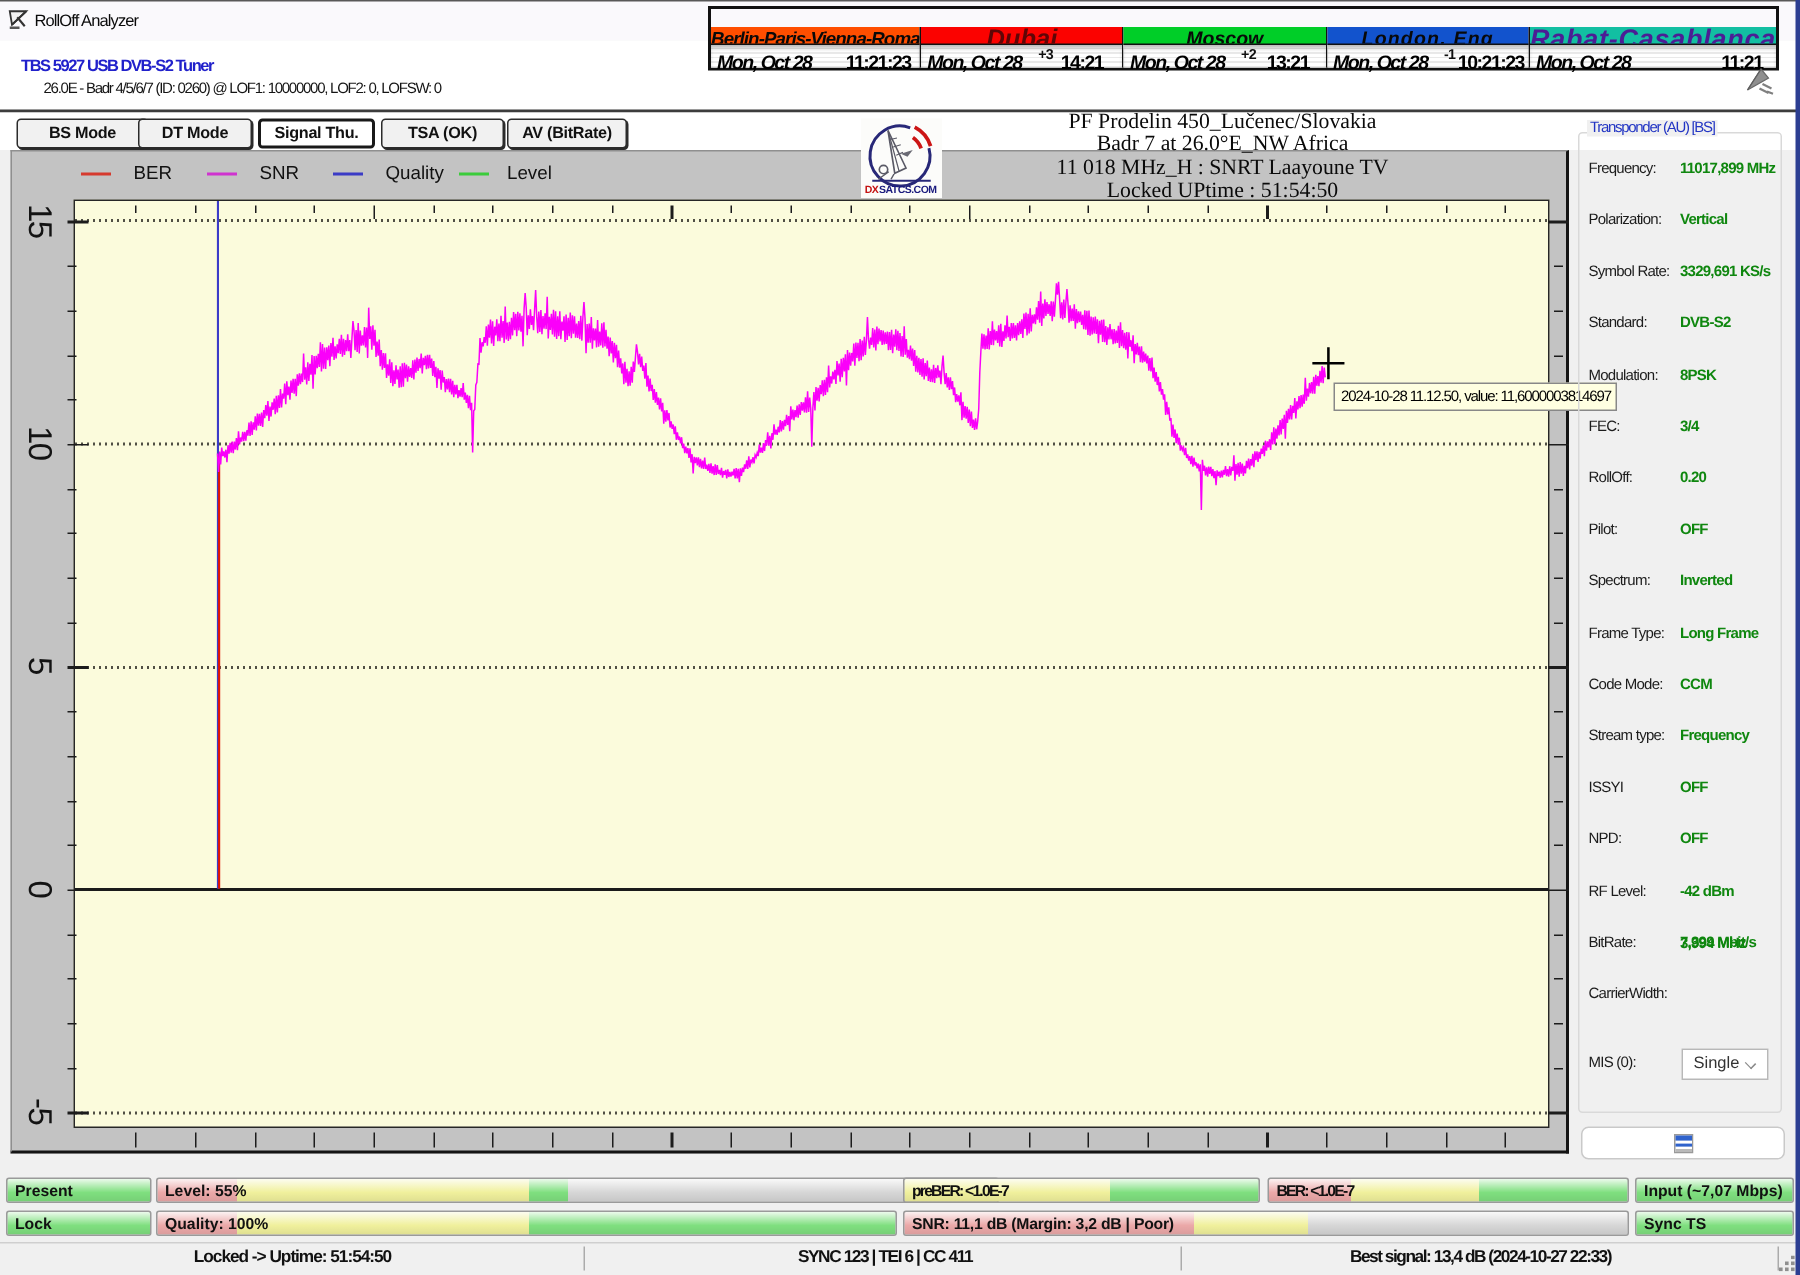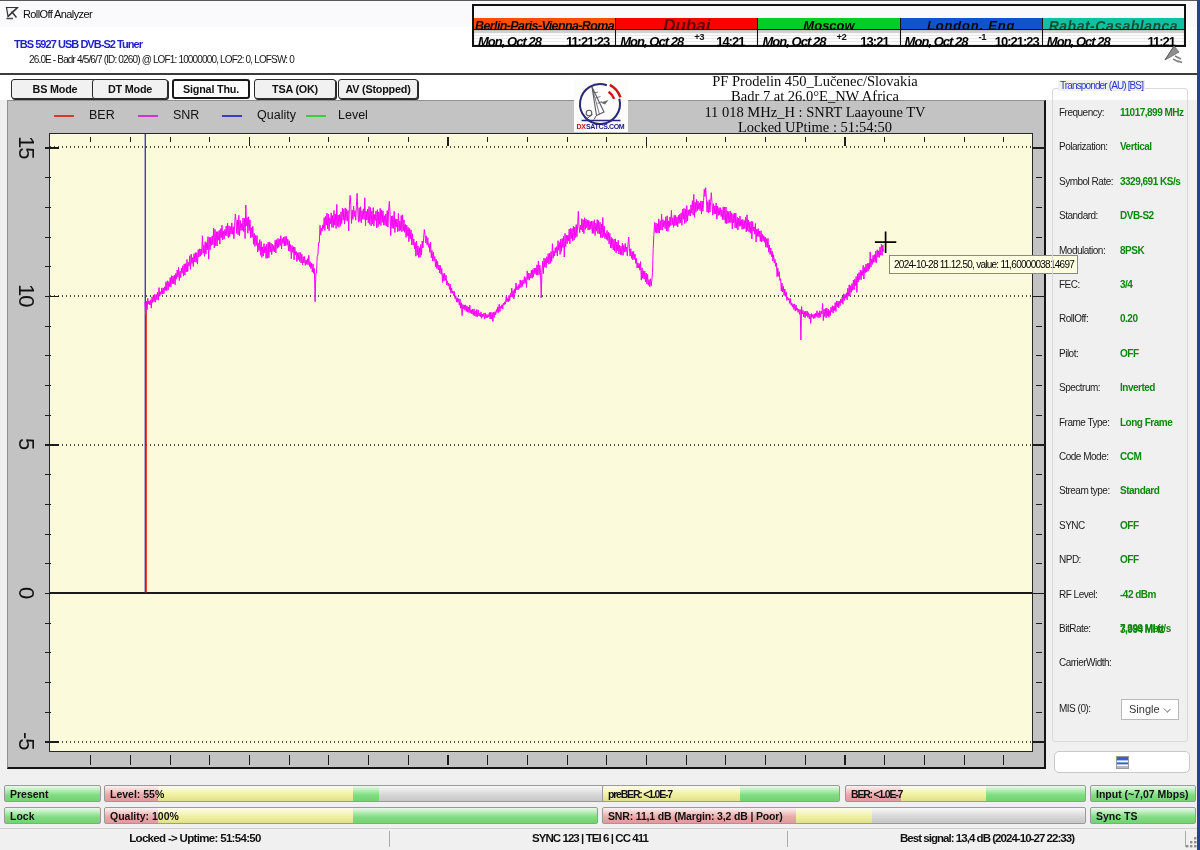--- a/index.html
+++ b/index.html
@@ -45,21 +45,21 @@
 <div class="abs" style="left:0;top:73px;width:1200px;height:1.5px;background:#3c3c3c"></div>
 <div class="abs" style="left:0;top:74.5px;width:1200px;height:25.5px;background:#ffffff"></div>
 
 <div class="abs" style="left:14px;top:38px;font-size:11px;letter-spacing:-0.96px;font-weight:bold;color:#2121cb">TBS 5927 USB DVB-S2 Tuner</div>
 <div class="abs" style="left:29px;top:54px;font-size:10px;letter-spacing:-0.84px;color:#141414">26.0E - Badr 4/5/6/7 (ID: 0260) @ LOF1: 10000000, LOF2: 0, LOFSW: 0</div>
 
 <div class="btn" style="left:11px;width:88px">BS Mode</div>
 <div class="btn" style="left:92px;width:76px">DT Mode</div>
 <div class="btn sel" style="left:172px;width:78px">Signal Thu.</div>
 <div class="btn" style="left:254px;width:82px">TSA (OK)</div>
-<div class="btn" style="left:338px;width:80px">AV (Stopped)</div>
+<div class="btn" style="left:338px;width:80px">AV (BitRate)</div>
 
 <div class="abs" style="left:7px;top:100px;width:1039px;height:669px;background:#c3c3c3;
   border:1px solid #8f8f8f;border-right:2.5px solid #141414;border-bottom:2.5px solid #141414"></div>
 
 <div class="abs" style="left:49.4px;top:133.4px;width:984px;height:618.5px;background:#fbfbdc;border:1.6px solid #262626">
   <div style="position:absolute;left:0;top:12px;width:100%;height:1.2px;background-image:repeating-linear-gradient(to right,#504f44 0 1.2px,transparent 1.2px 4px)"></div>
   <div style="position:absolute;left:0;top:161px;width:100%;height:1.2px;background-image:repeating-linear-gradient(to right,#504f44 0 1.2px,transparent 1.2px 4px)"></div>
   <div style="position:absolute;left:0;top:310px;width:100%;height:1.2px;background-image:repeating-linear-gradient(to right,#504f44 0 1.2px,transparent 1.2px 4px)"></div>
   <div style="position:absolute;left:0;top:607px;width:100%;height:1.2px;background-image:repeating-linear-gradient(to right,#504f44 0 1.2px,transparent 1.2px 4px)"></div>
   <div style="position:absolute;left:0;top:458px;width:100%;height:1.5px;background:#1a1a1a"></div>
@@ -218,22 +218,22 @@
 <div class="pval" style="top:313.4px">0.20</div>
 <div class="plab" style="top:347.8px">Pilot:</div>
 <div class="pval" style="top:347.8px">OFF</div>
 <div class="plab" style="top:382.2px">Spectrum:</div>
 <div class="pval" style="top:382.2px">Inverted</div>
 <div class="plab" style="top:416.6px">Frame Type:</div>
 <div class="pval" style="top:416.6px">Long Frame</div>
 <div class="plab" style="top:451.0px">Code Mode:</div>
 <div class="pval" style="top:451.0px">CCM</div>
 <div class="plab" style="top:485.4px">Stream type:</div>
-<div class="pval" style="top:485.4px">Standard</div>
-<div class="plab" style="top:519.8px">SYNC</div>
+<div class="pval" style="top:485.4px">Frequency</div>
+<div class="plab" style="top:519.8px">ISSYI</div>
 <div class="pval" style="top:519.8px">OFF</div>
 <div class="plab" style="top:554.2px">NPD:</div>
 <div class="pval" style="top:554.2px">OFF</div>
 <div class="plab" style="top:588.6px">RF Level:</div>
 <div class="pval" style="top:588.6px">-42 dBm</div>
 <div class="plab" style="top:623.0px">BitRate:</div>
 <div class="pval" style="top:623.0px">7,399 Mbit/s</div>
 <div class="plab" style="top:657.4px">CarrierWidth:</div>
 <div class="pval" style="top:624px">3,994 MHz</div>
 <div class="plab" style="top:703px">MIS (0):</div>
@@ -275,21 +275,21 @@
     </div>
     <div class="ccol">
       <div class="chead" style="background:#1253cd;font-size:13px;letter-spacing:0.8px;color:#090909">London, Eng</div>
 <div class="ctime">
         <b class="cdate">Mon, Oct 28</b>
         <b class="coff">-1</b>
         <b class="ctim" style="right:3px">10:21:23</b>
       </div>
     </div>
     <div class="ccol">
-      <div class="chead" style="background:#12bfa2;font-size:14px;letter-spacing:0.5px;color:#14532d">Rabat-Casablanca</div>
+      <div class="chead" style="background:#12bfa2;font-size:18px;letter-spacing:0.5px;color:#4c1d95">Rabat-Casablanca</div>
 <div class="ctime">
         <b class="cdate">Mon, Oct 28</b>
         <b class="ctim" style="right:9px">11:21</b>
       </div>
     </div>
 </div>
 
 <svg class="abs" style="left:1162px;top:45px" width="24" height="20" viewBox="0 0 24 20">
   <path d="M12 1 L17 7 L3 15 Z" fill="#8f8f8f" stroke="#6a6a6a" stroke-width="0.8"></path>
   <path d="M12 1 L3 15" stroke="#5f5f5f" stroke-width="0.9"></path>

